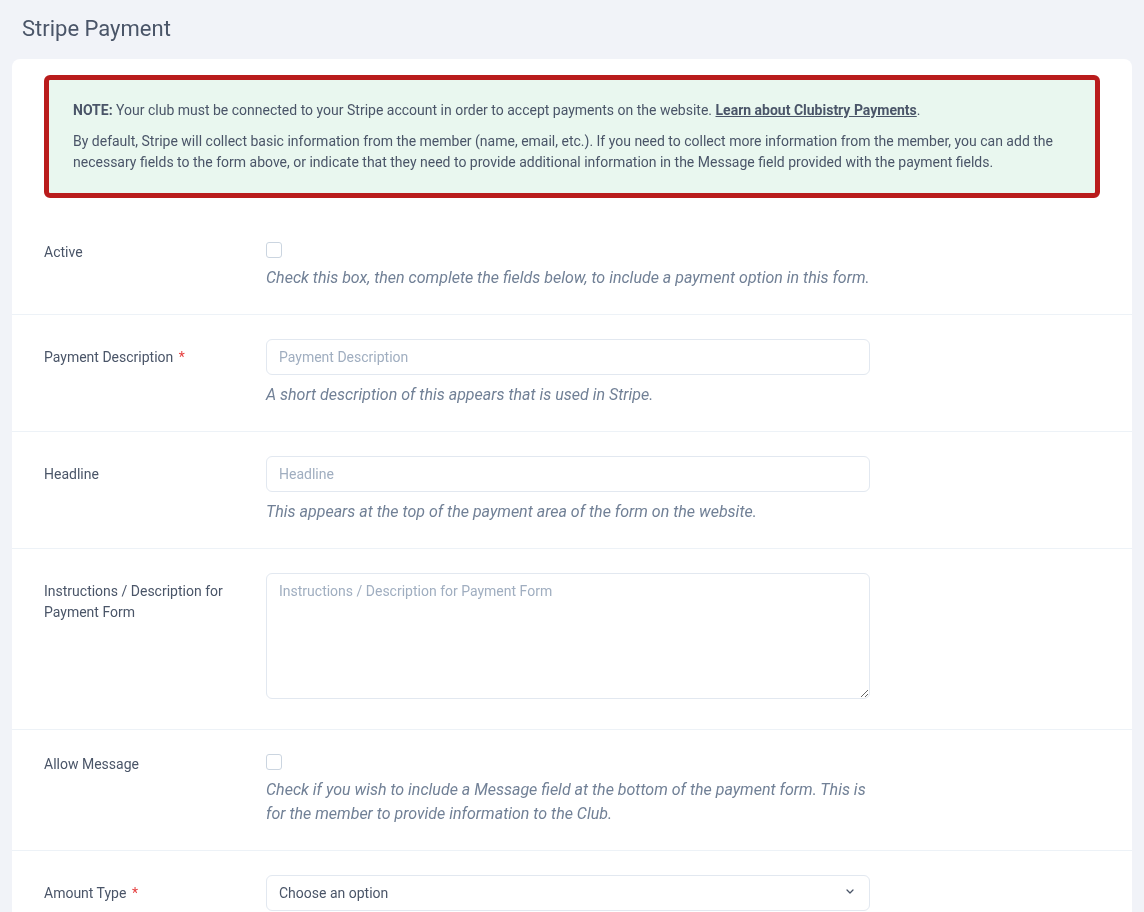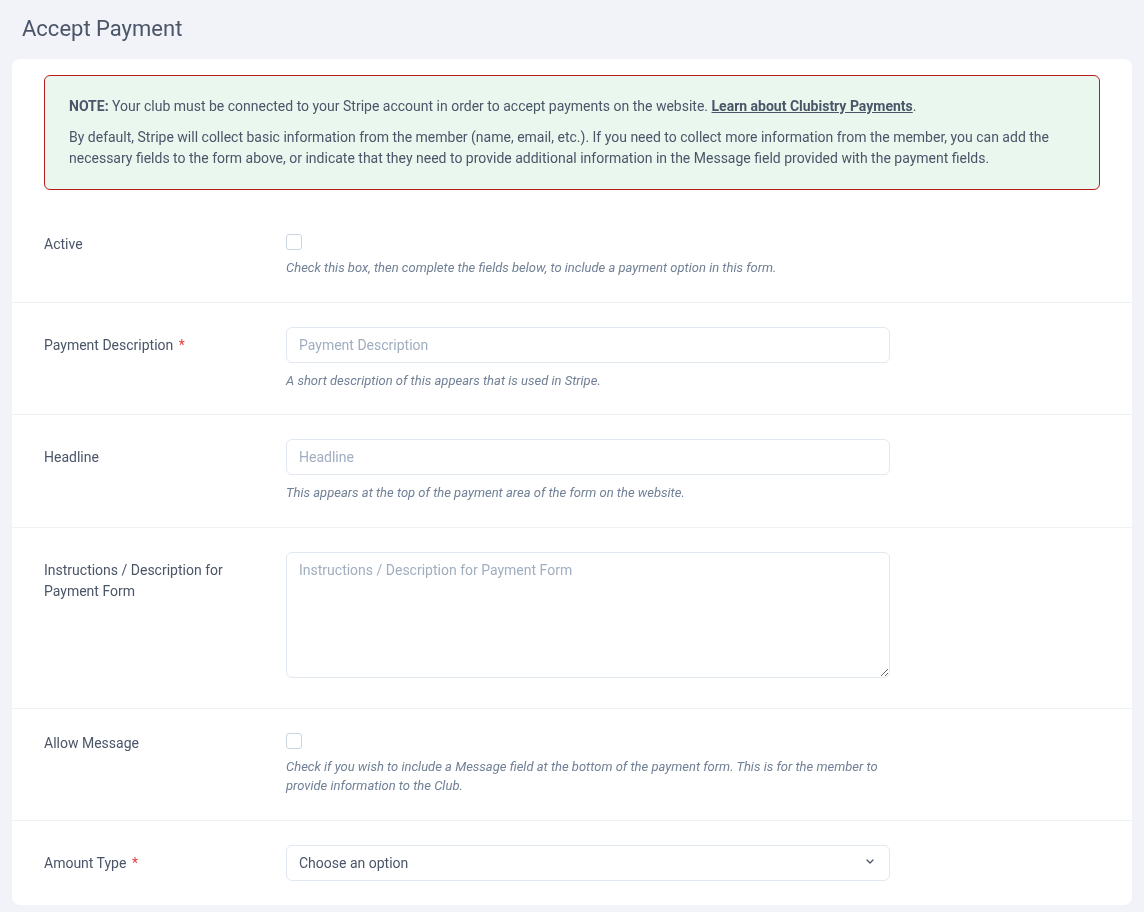--- a/index.html
+++ b/index.html
@@ -24,21 +24,21 @@
       background: #ffffff;
       border-radius: 8px;
       margin: 0 12px 12px;
       overflow: hidden;
     }
     .card-inner {
       padding: 16px 32px 0;
     }
     .alert-box {
       background-color: #e9f7ef;
-      border: 1px solid #b91c1c;
+      border: 5px solid #b91c1c;
       border-radius: 6px;
       padding: 20px 24px;
       color: #4a5568;
       margin-bottom: 0;
     }
     .alert-box p {
       margin-bottom: 10px;
     }
     .alert-box p:last-child {
       margin-bottom: 0;
@@ -48,21 +48,20 @@
       text-decoration: underline;
       font-weight: 700;
     }
     .alert-box strong {
       font-weight: 700;
     }
     .form-row {
       display: flex;
       padding: 24px 32px;
       border-bottom: 1px solid #edf2f7;
-      gap: 20px;
     }
     .form-row:last-child {
       border-bottom: none;
     }
     .label-col {
       width: 222px;
       flex-shrink: 0;
       padding-top: 8px;
     }
     .label-col.checkbox-align {
@@ -84,21 +83,21 @@
       width: 16px;
       height: 16px;
       border: 1px solid #cbd5e0;
       border-radius: 3px;
       background: #fff;
       cursor: pointer;
     }
     .help-text {
       font-style: italic;
       color: #718096;
-      font-size: 13px;
+      font-size: 16px;
       margin-top: 8px;
     }
     .text-input {
       width: 100%;
       padding: 9px 12px;
       border: 1px solid #e2e8f0;
       border-radius: 6px;
       font-size: 14px;
       color: #4a5568;
       font-family: inherit;
@@ -134,21 +133,21 @@
       transform: translateY(-50%);
       pointer-events: none;
     }
     .spacer-row {
       height: 20px;
     }
   </style>
 </head>
 <body>
 
-<h1 class="page-title">Accept Payment</h1>
+<h1 class="page-title">Stripe Payment</h1>
 
 <div class="card">
   <div class="card-inner">
     <div class="alert-box">
       <p>
         <strong>NOTE:</strong><span> Your club must be connected to your Stripe account in order to accept payments on the website. </span><a href="#">Learn about Clubistry Payments</a><span>.</span>
       </p>
       <p>By default, Stripe will collect basic information from the member (name, email, etc.). If you need to collect more information from the member, you can add the necessary fields to the form above, or indicate that they need to provide additional information in the Message field provided with the payment fields.</p>
     </div>
   </div>

